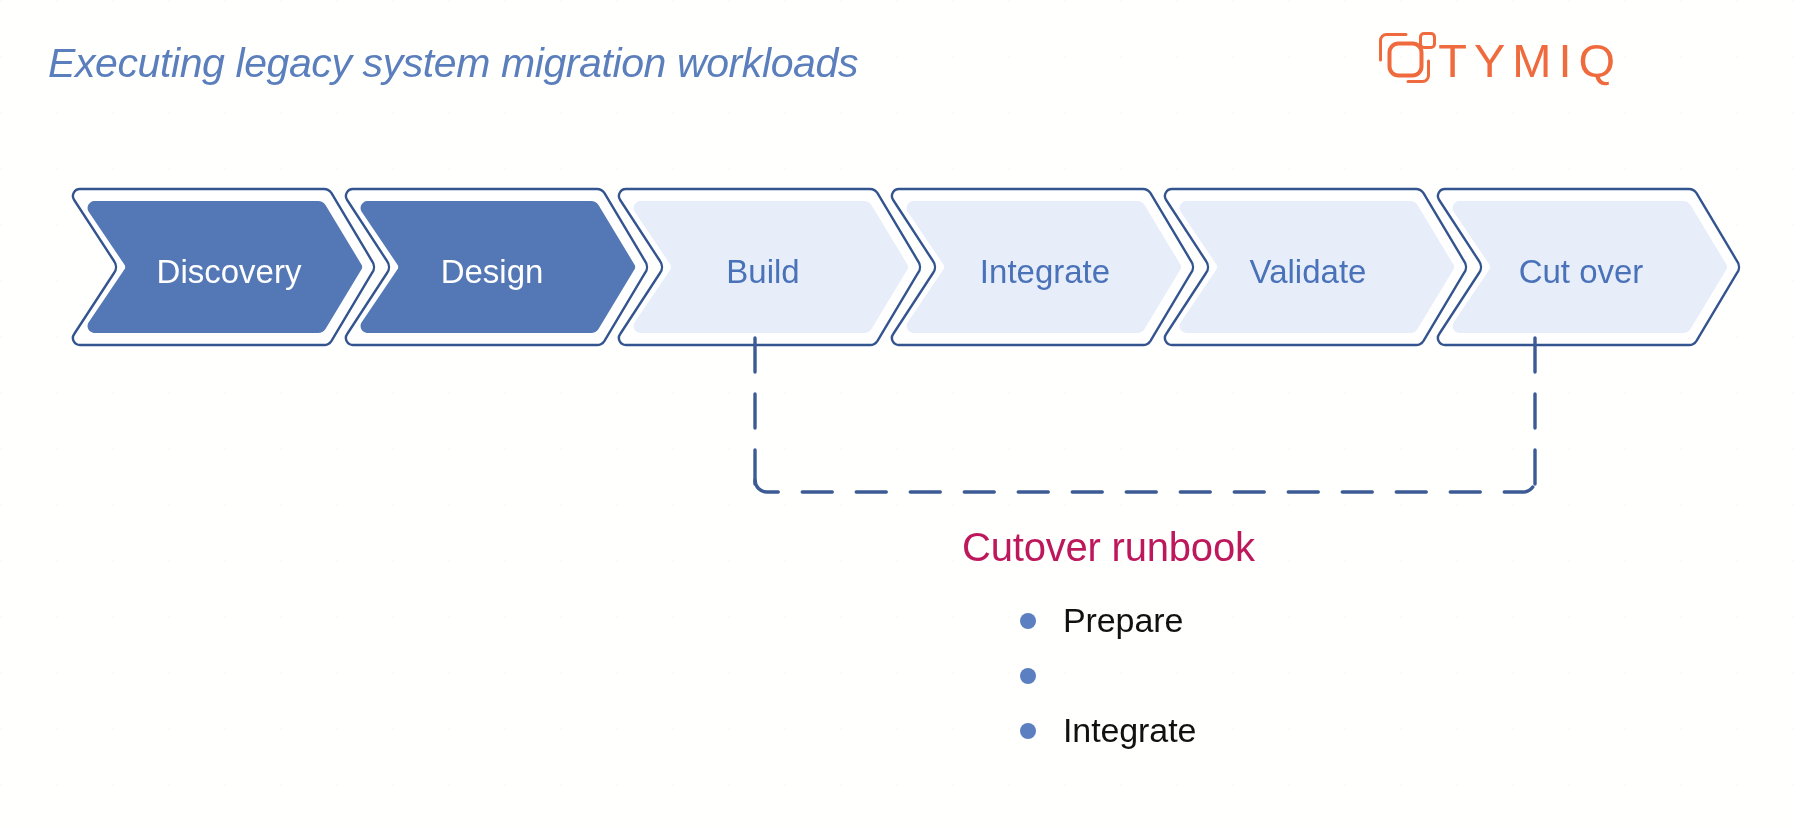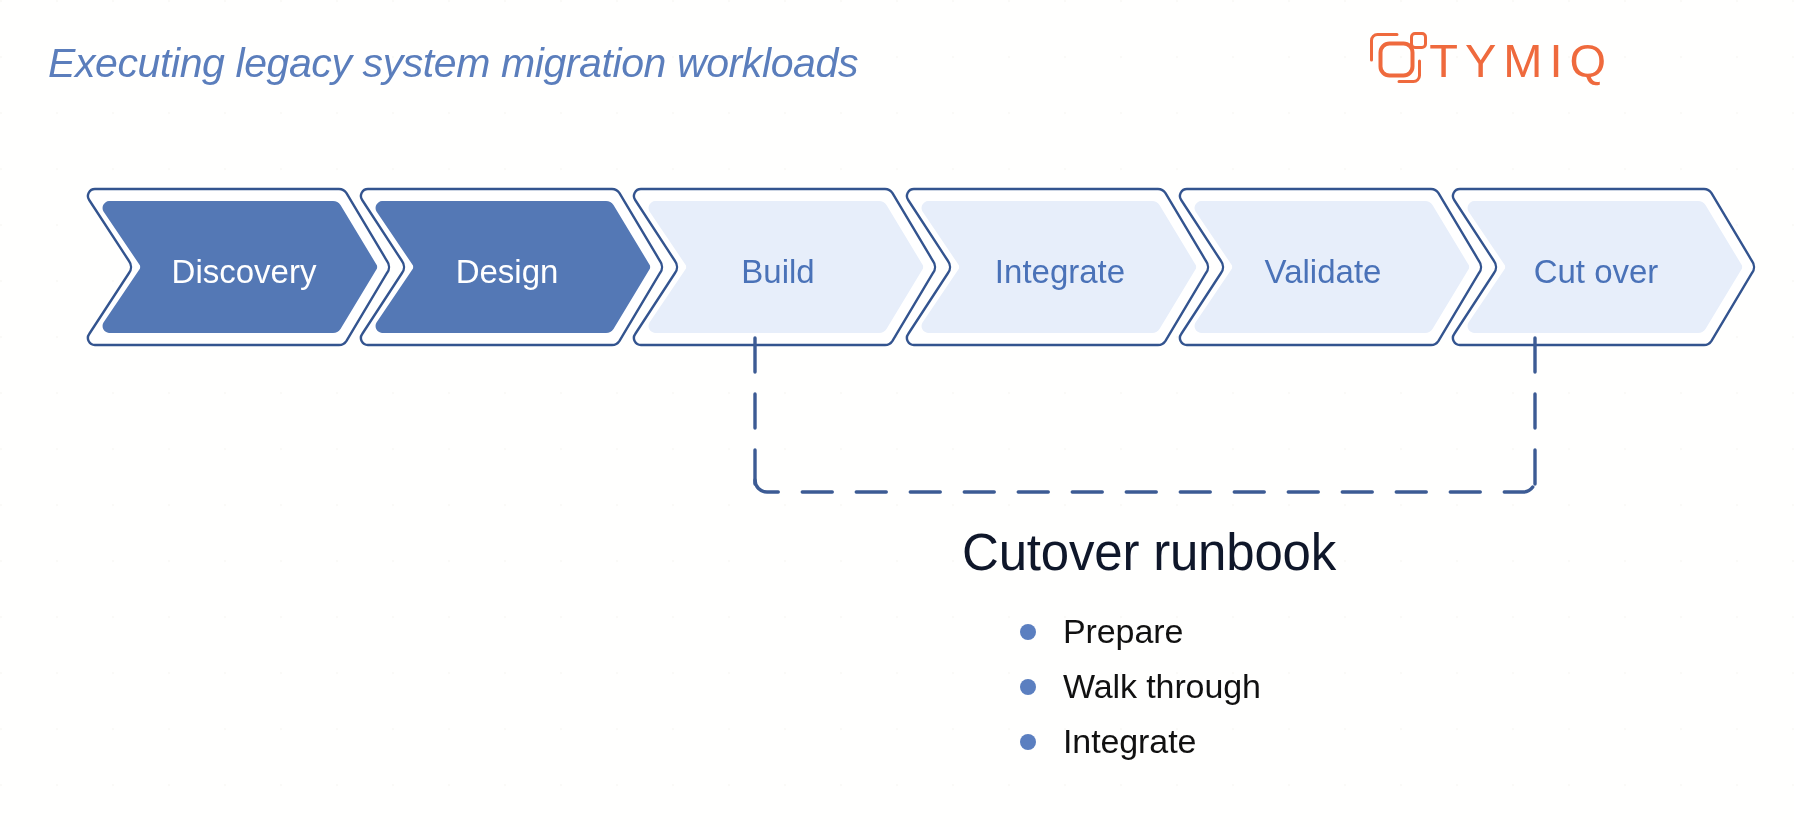--- a/index.html
+++ b/index.html
@@ -34,21 +34,21 @@
     font-size: 41px;
     font-style: italic;
     font-weight: 400;
     letter-spacing: -0.4px;
     color: #5b7ebc;
     white-space: nowrap;
   }
 
   .logo {
     position: absolute;
-    right: 51px;
+    right: 42px;
     top: 28px;
     display: flex;
     align-items: center;
     height: 62px;
   }
 
   .logo-mark {
     width: 62px;
     height: 58px;
     position: relative;
@@ -65,21 +65,20 @@
     padding-top: 2px;
   }
 
   
   .pipeline {
     position: absolute;
     left: 0;
     top: 178px;
     width: 1794px;
     height: 180px;
-    padding-left: 15px;
   }
 
   .pipeline svg { display: block; }
 
   .stage-label {
     font-size: 33px;
     font-weight: 400;
     letter-spacing: 0px;
     dominant-baseline: middle;
     text-anchor: middle;
@@ -99,23 +98,23 @@
 
   
   .runbook {
     position: absolute;
     left: 962px;
     top: 527px;
     width: 700px;
   }
 
   .runbook-title {
-    font-size: 51px;
-    font-weight: 400;
-    color: #0f172a;
+    font-size: 40px;
+    font-weight: 400;
+    color: #be185d;
     letter-spacing: -0.2px;
     line-height: 1;
     white-space: nowrap;
   }
 
   .runbook-list {
     list-style: none;
     margin-top: 26px;
     margin-left: 58px;
   }
@@ -234,20 +233,19 @@
 
   <div class="runbook-title">Cutover runbook</div>
 
   <ul class="runbook-list">
     <li>
       <span class="bullet-dot"></span>
       <span class="bullet-text">Prepare</span>
     </li>
     <li>
       <span class="bullet-dot"></span>
-      <span class="bullet-text">Walk through</span>
     </li>
     <li>
       <span class="bullet-dot"></span>
       <span class="bullet-text">Integrate</span>
     </li>
   </ul>
 </div>
 
 </body></html>

